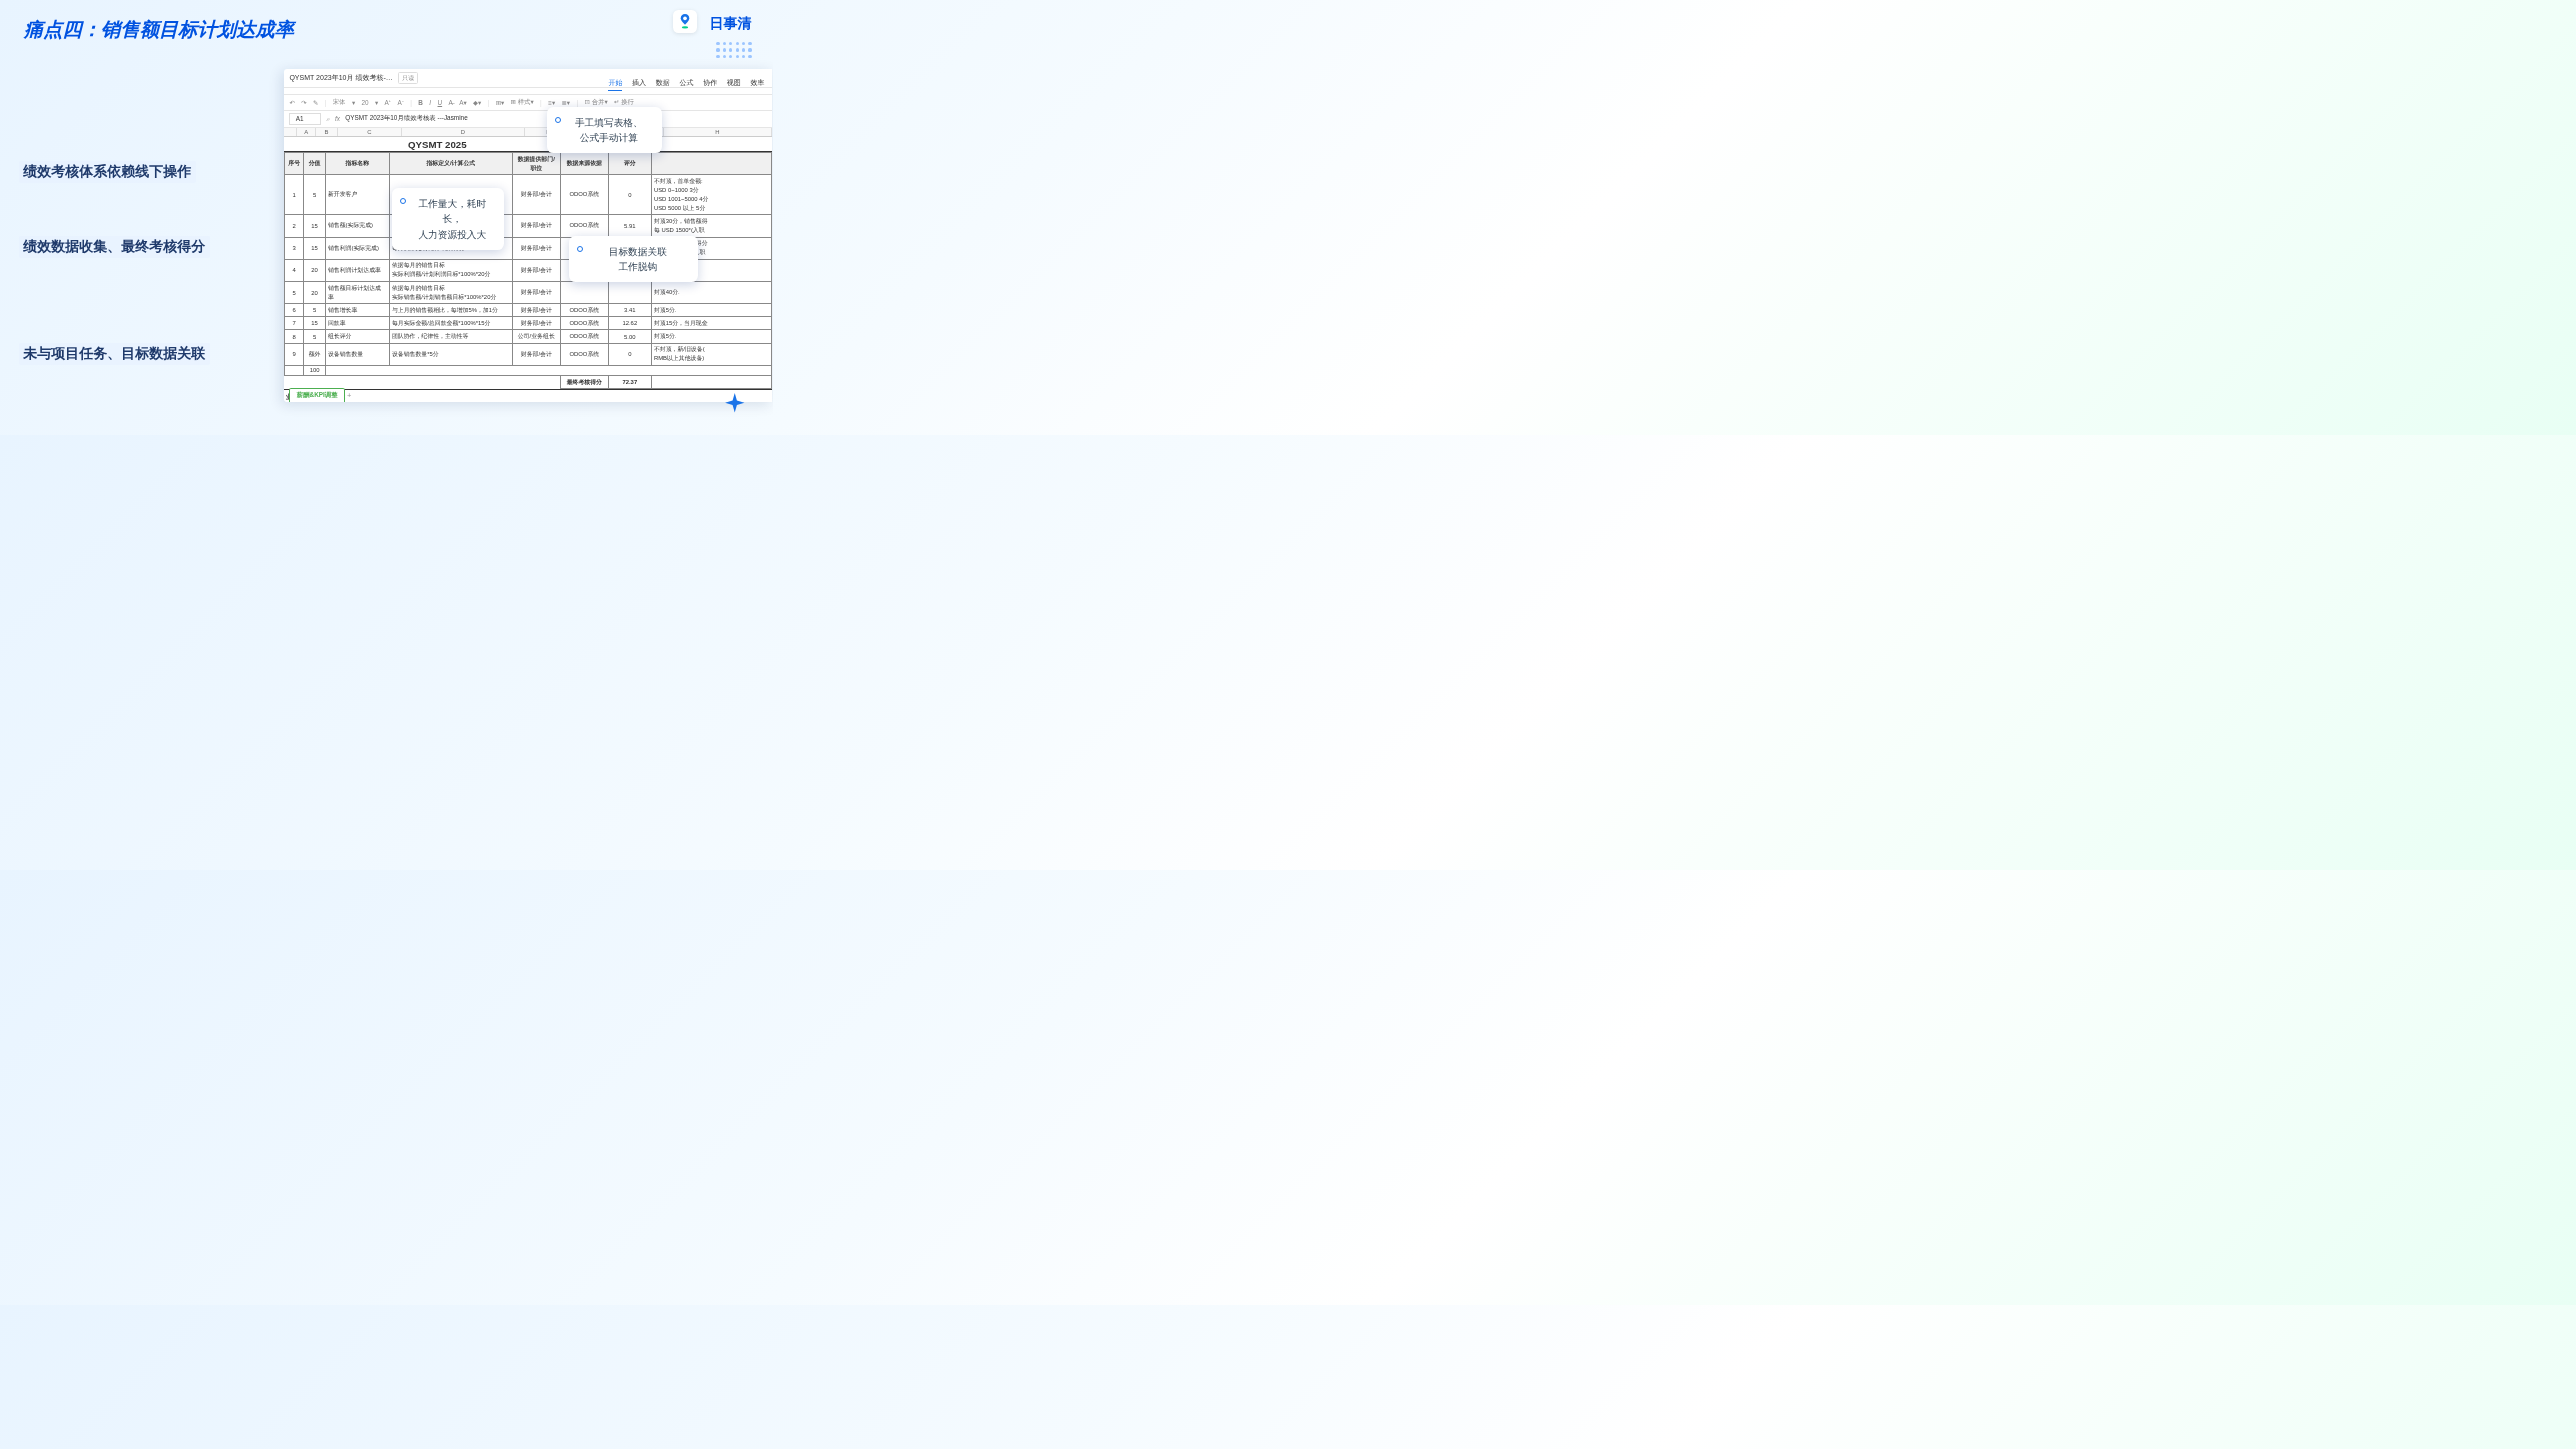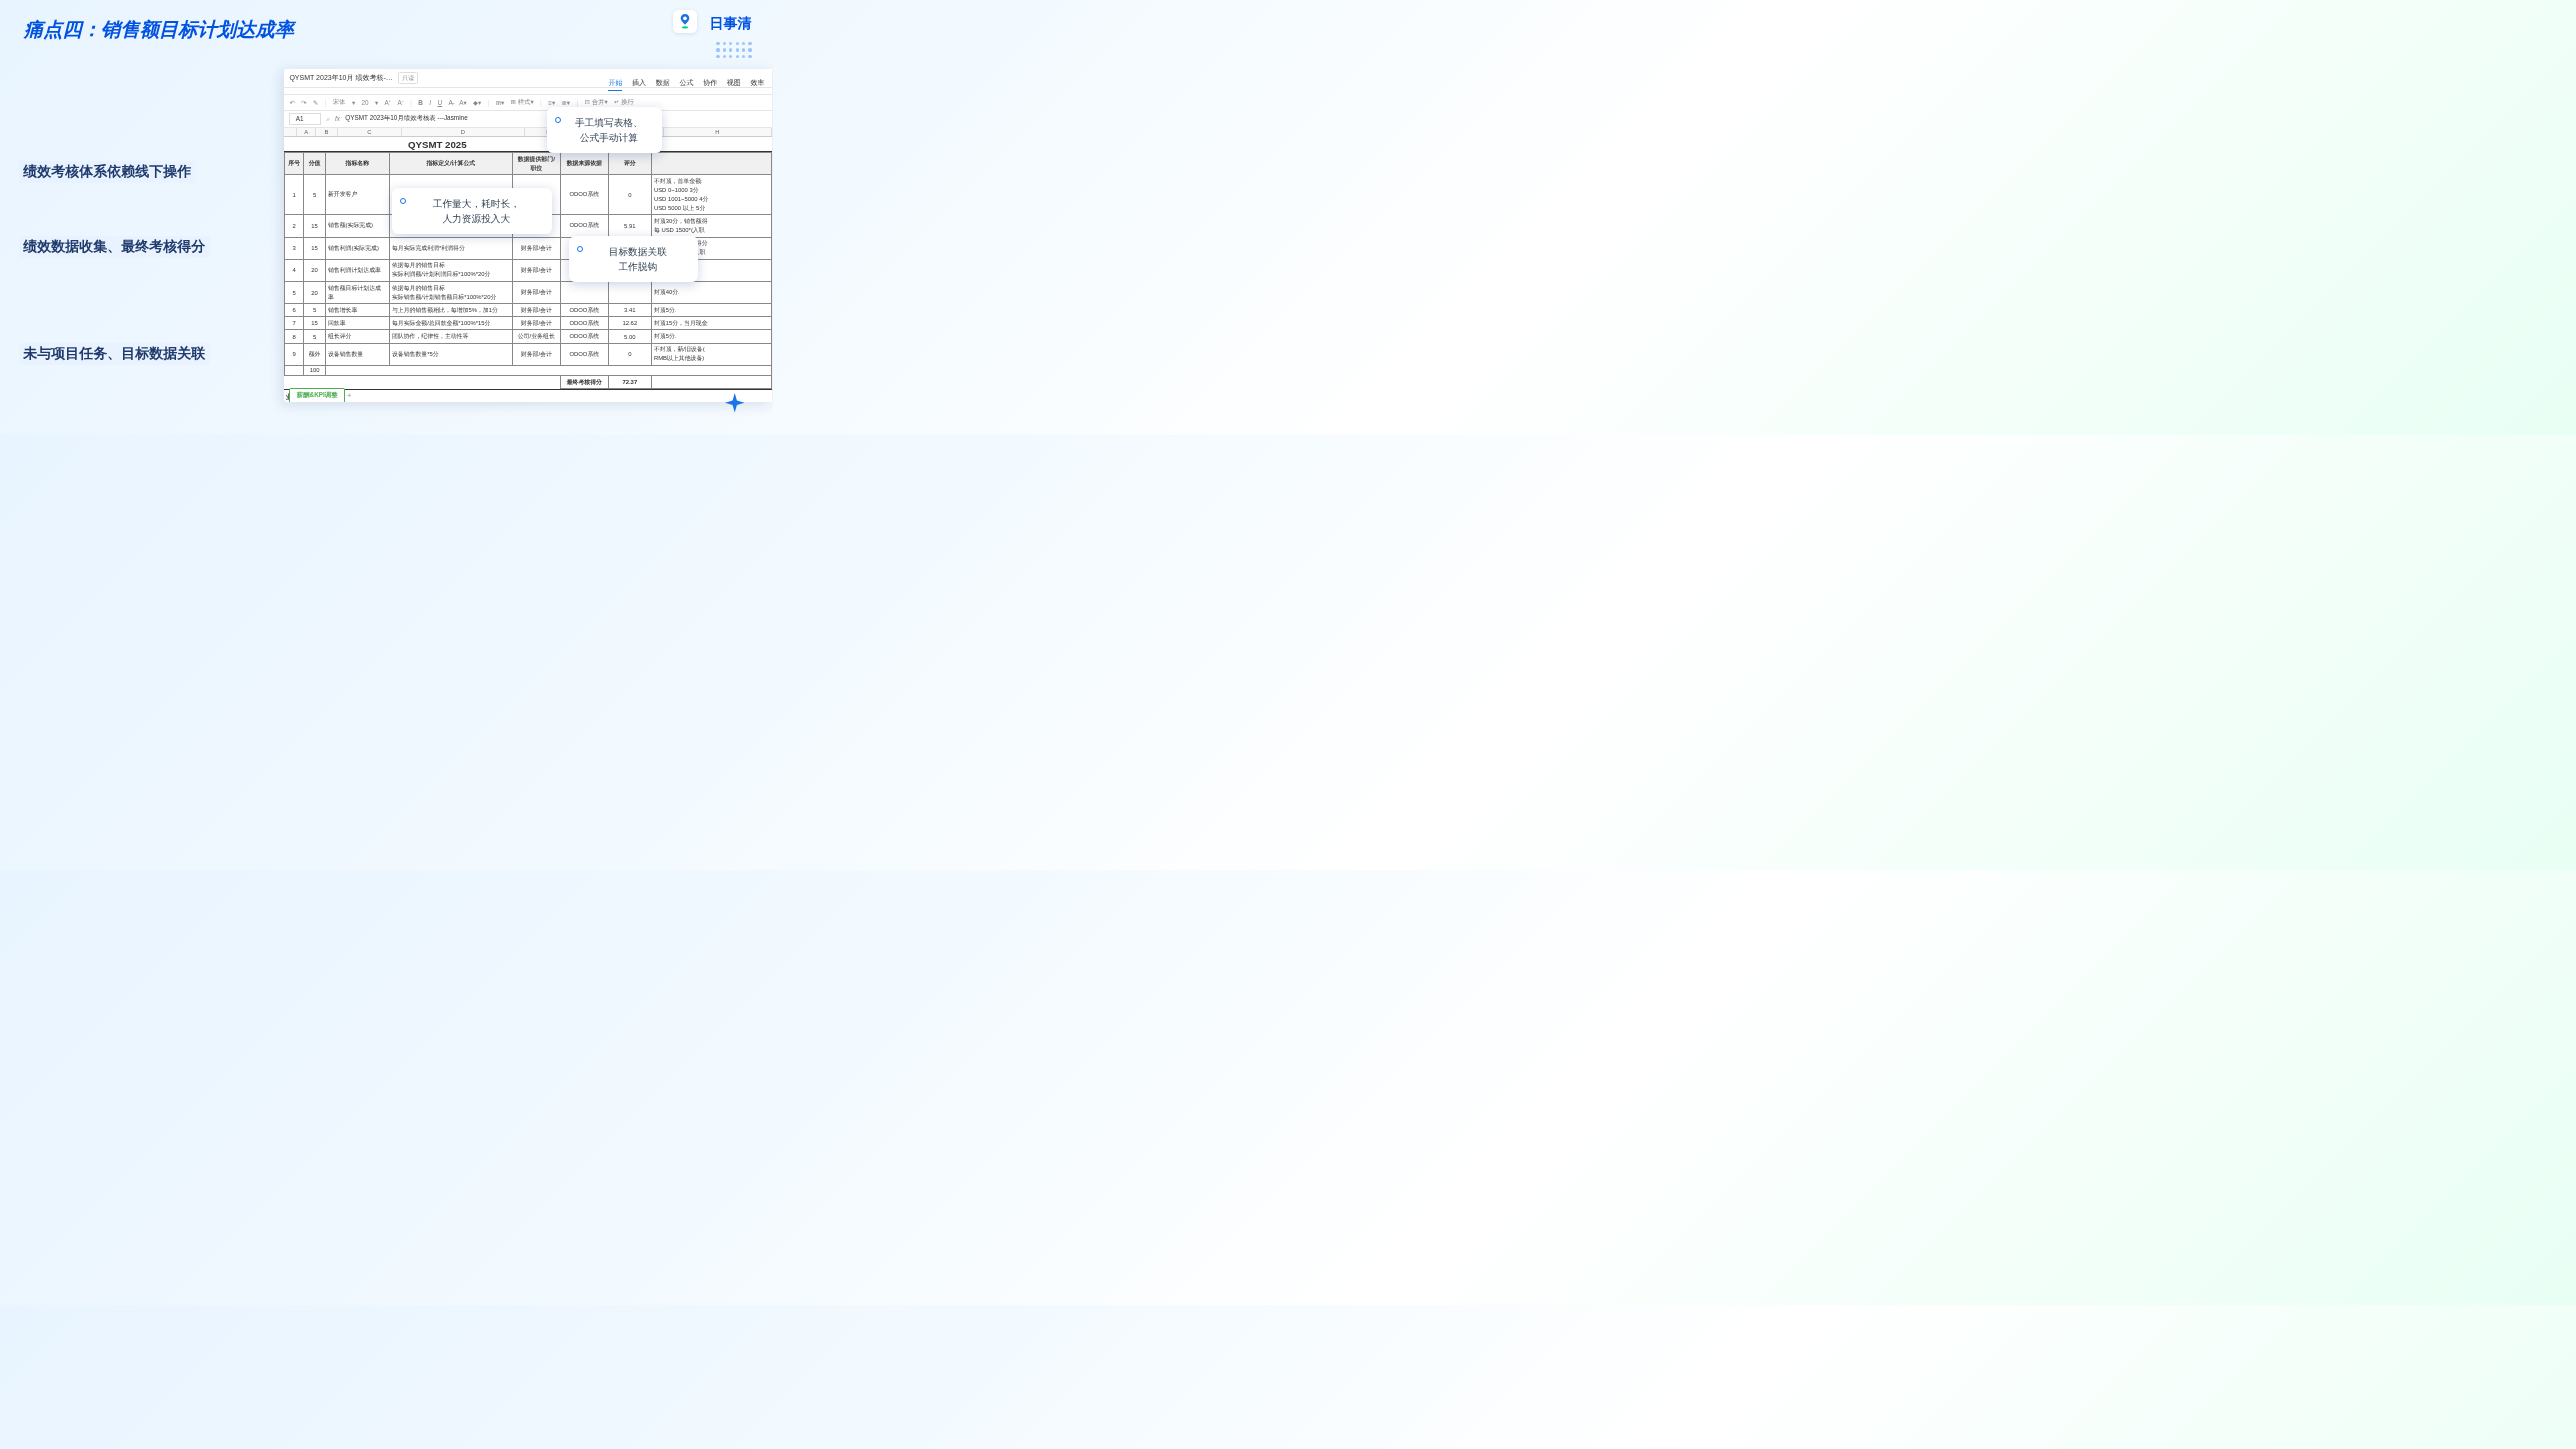--- a/index.html
+++ b/index.html
@@ -212,21 +212,21 @@
     top: 9.7px;
     left: 7.5px;
     width: 6.4px;
     height: 6.4px;
     border: 1.6px solid #1a73e8;
     border-radius: 50%;
     background: #fff;
   }
   .callout .txt { margin-left: 8.6px; line-height: 1.6; }
   .c1 { top: 107px; left: 547px; width: 115px; }
-  .c2 { top: 188px; left: 392px; width: 160px; }
+  .c2 { top: 188px; left: 392px; width: 112px; }
   .c3 { top: 236px; left: 569px; width: 129px; }
 </style>
 </head>
 <body>
 
 <div class="title">痛点四：销售额目标计划达成率</div>
 
 <div class="logo">
   <div class="logo-icon">
     <svg width="14" height="16" viewBox="0 0 26 30">

